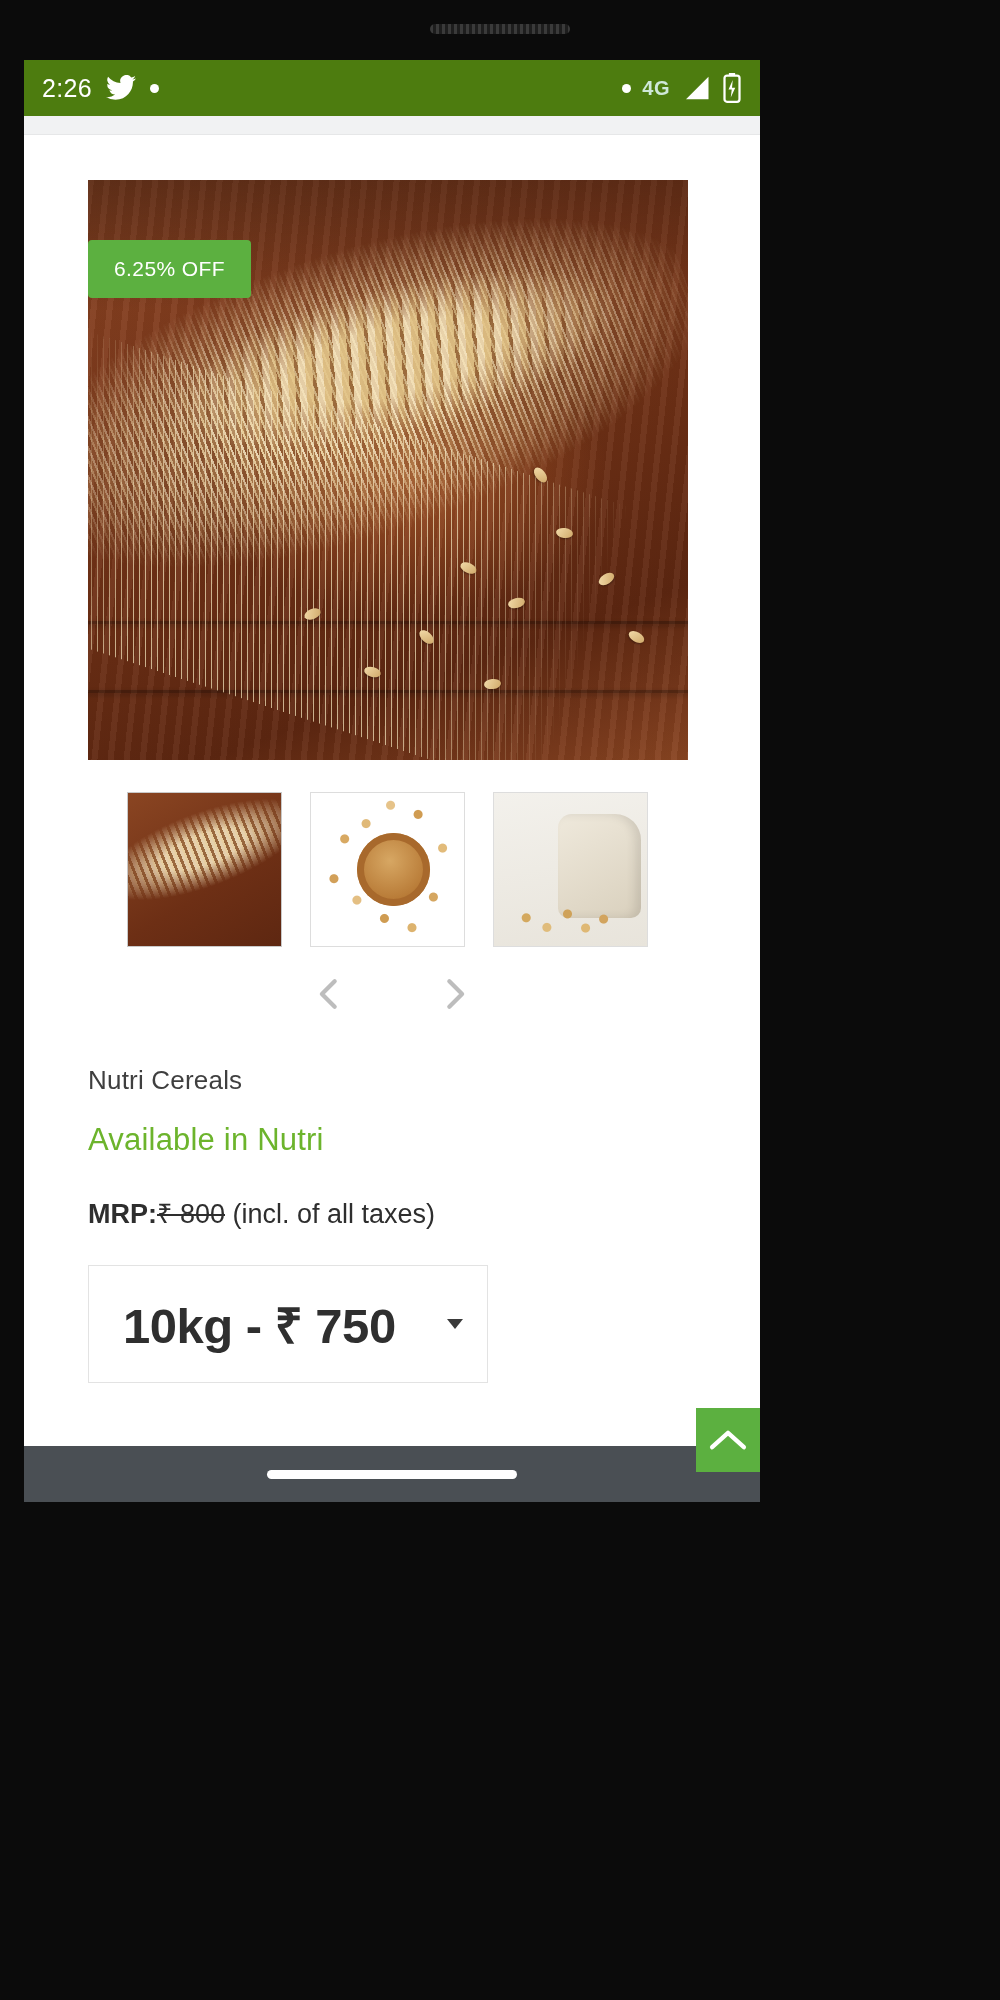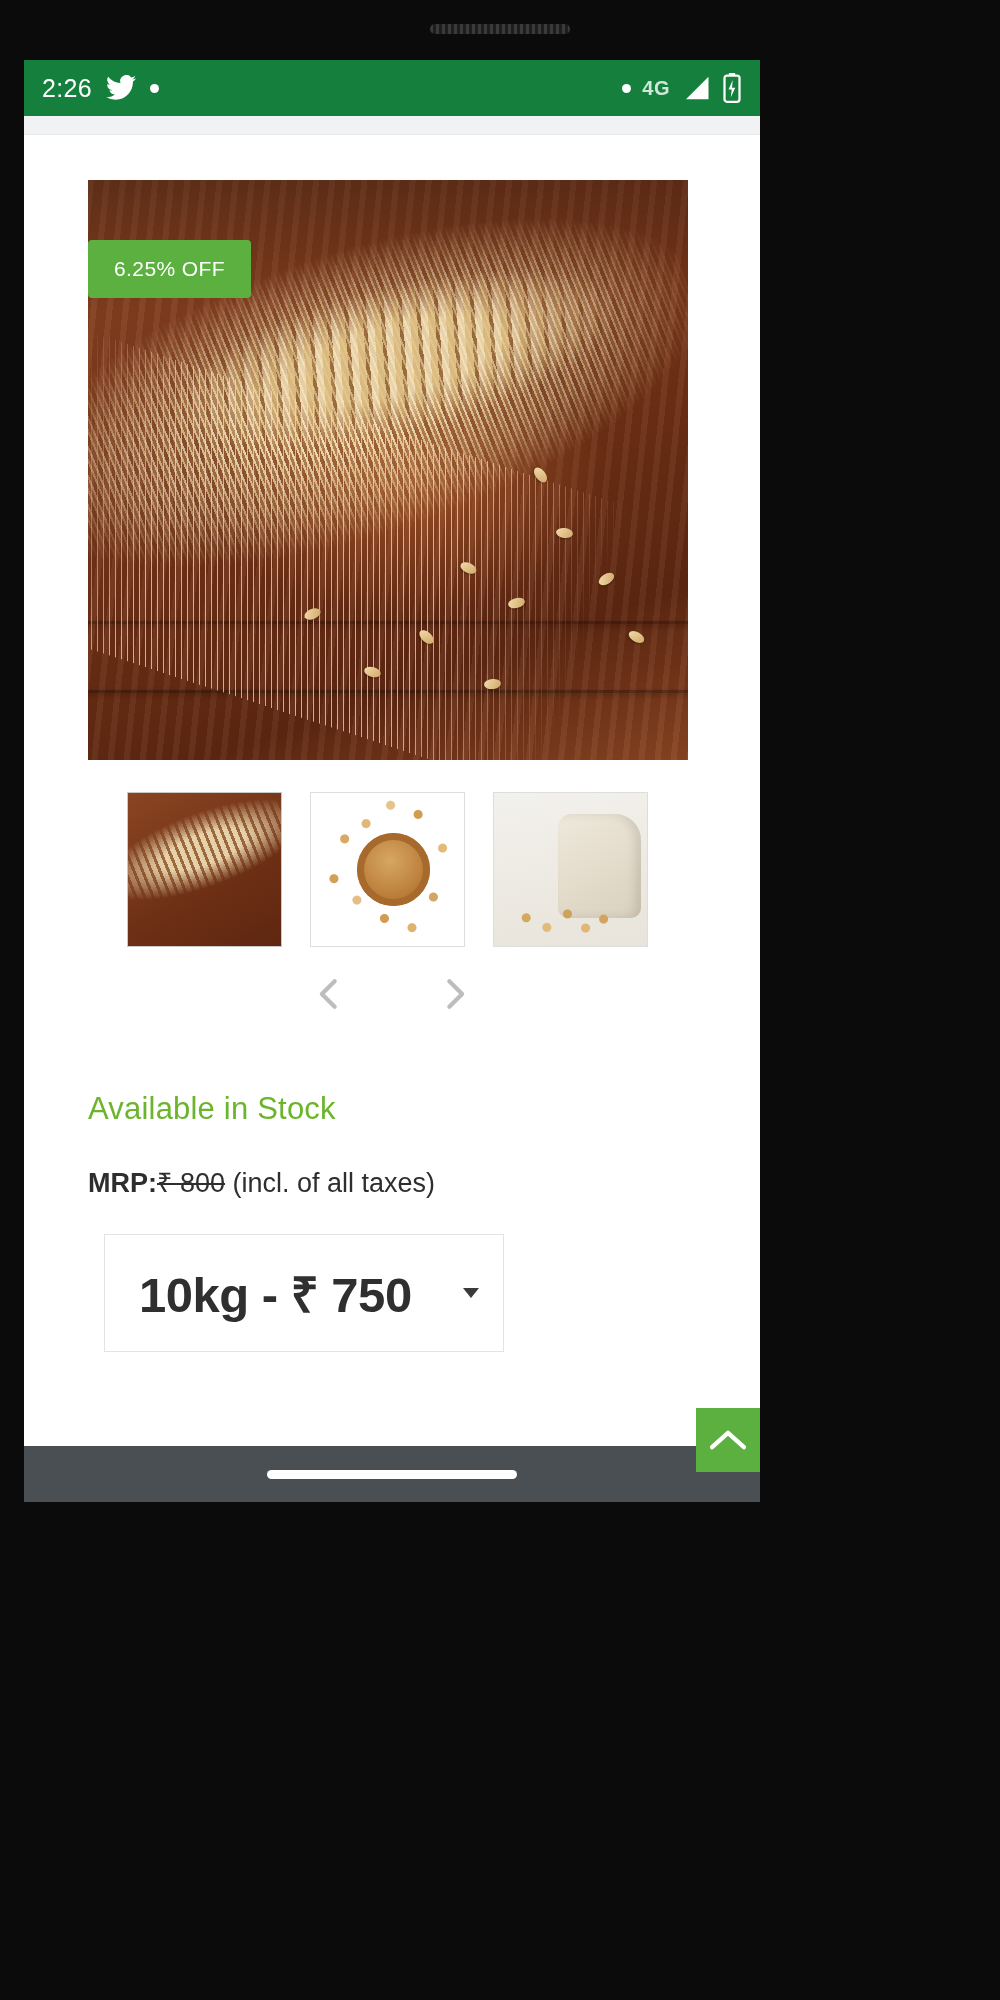--- a/index.html
+++ b/index.html
@@ -49,21 +49,21 @@
     width: 736px;
     height: 1435px;
     background: #ffffff;
     overflow: hidden;
   }
 
   
   .statusbar {
     position: relative;
     height: 56px;
-    background: #15803d;
+    background: #4d7c0f;
     display: flex;
     align-items: center;
     padding: 0 18px;
     box-sizing: border-box;
     color: #ffffff;
   }
   .status-left {
     display: flex;
     align-items: center;
     gap: 14px;
@@ -340,21 +340,20 @@
     width: 400px;
     height: 118px;
     border: 1px solid #e3e3e3;
     box-sizing: border-box;
     display: flex;
     align-items: center;
     justify-content: space-between;
     padding: 0 24px 0 34px;
     background: #fff;
     cursor: pointer;
-    margin-left: 16px;
   }
   .variant-text {
     font-size: 49px;
     font-weight: bold;
     color: #2f2f2f;
     letter-spacing: -.5px;
   }
   .caret {
     width: 0; height: 0;
     border-left: 8px solid transparent;
@@ -485,21 +484,22 @@
           </svg>
         </div>
         <div class="chev">
           <svg width="30" height="34" viewBox="0 0 20 24">
             <path d="M6 3l9 9-9 9" fill="none" stroke="#bdbdbd" stroke-width="3" stroke-linecap="round" stroke-linejoin="round"></path>
           </svg>
         </div>
       </div>
 
       <div class="info">
-        <div class="stock">Available in Stock</div>
+        <div class="brand">Nutri Cereals</div>
+        <div class="stock">Available in Nutri</div>
         <div class="mrp">
           <span class="mrp-label">MRP:</span><span class="strike">₹ 800</span> <span>(incl. of all taxes)</span>
         </div>
 
         <div class="variant-select">
           <span class="variant-text">10kg - ₹ 750</span>
           <span class="caret"></span>
         </div>
       </div>
 

